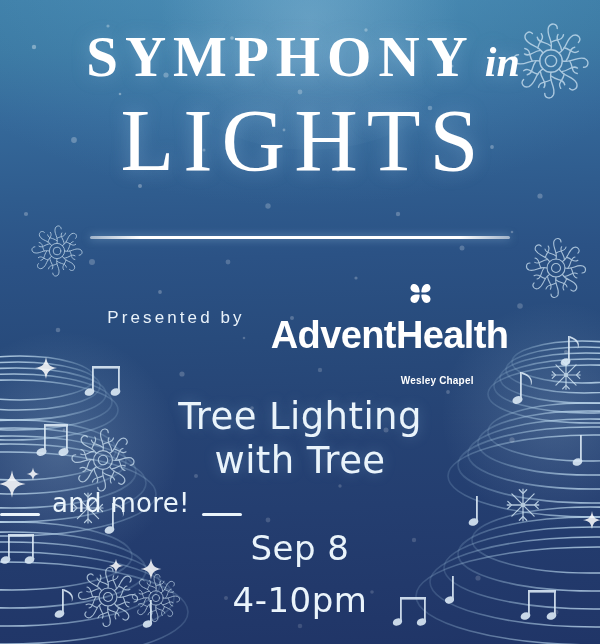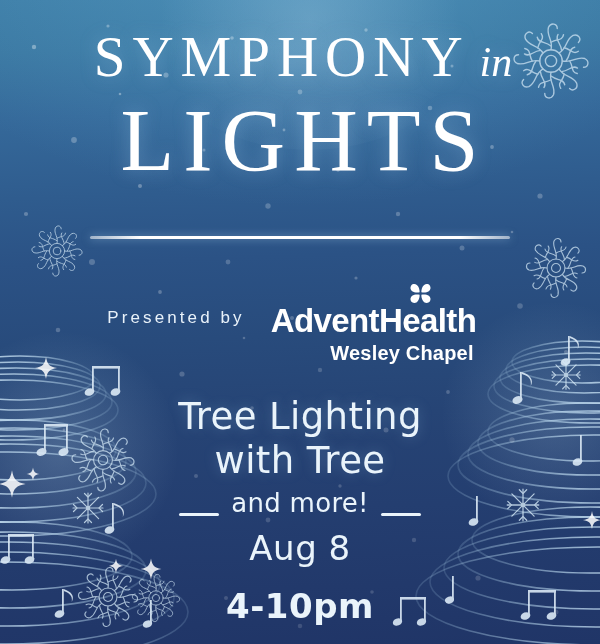--- a/index.html
+++ b/index.html
@@ -62,20 +62,21 @@
     color:#ffffff;
     font-family:"Liberation Serif", serif;
     line-height:1;
     text-shadow:0 0 18px rgba(170,210,240,.35);
   }
   .line-symphony {
     font-size:57px;
     letter-spacing:7px;
     white-space:nowrap;
     padding-left:6px;
+    font-weight:bold;
   }
   .word-in {
     font-style:italic;
     font-size:42px;
     letter-spacing:0px;
     padding-left:10px;
   }
   .line-lights {
     font-size:88px;
     letter-spacing:9px;
@@ -104,32 +105,32 @@
     font-weight:500;
     margin-top:25px;
     white-space:nowrap;
   }
   .logo-block { position:relative; width:205px; }
   .logo-mark {
     position:absolute; right:44px; top:-1px;
     width:23px; height:23px;
   }
   .logo-wordmark {
-    margin-top:21px;
+    margin-top:33px;
     color:#ffffff;
-    font-size:33px;
+    font-size:38px;
     font-weight:bold;
     letter-spacing:-0.6px;
     line-height:1;
     white-space:nowrap;
   }
   .logo-sub {
-    margin-top:5px;
+    margin-top:21px;
     color:#ffffff;
-    font-size:20px;
+    font-size:10px;
     font-weight:bold;
     letter-spacing:.2px;
     text-align:right;
     padding-right:2px;
   }
 
   
   .event-info {
     position:absolute; left:0; right:0; top:395px;
     text-align:center;
@@ -137,21 +138,21 @@
     font-family:"DejaVu Sans", sans-serif;
   }
   .event-line {
     font-size:37px;
     line-height:1.18;
     letter-spacing:.4px;
     font-weight:400;
     text-shadow:0 0 14px rgba(160,205,240,.3);
   }
   .and-more-row {
-    display:flex; align-items:center; justify-content:center;
+    display:flex; align-items:center; 
     gap:12px;
     margin-top:6px;
   }
   .and-more-rule {
     display:block;
     width:40px; height:3px;
     background:#eaf4fb;
     border-radius:2px;
     position:relative; top:11px;
   }
@@ -159,23 +160,22 @@
     font-size:26px;
     letter-spacing:.3px;
   }
   .date-line {
     font-size:34px;
     margin-top:10px;
     letter-spacing:.5px;
   }
   .time-line {
     font-size:34px;
-    margin-top:18px;
+    margin-top:12px;
     letter-spacing:.5px;
-    font-weight:bold;
   }
 </style>
 </head>
 <body>
 
 <div id="poster">
 
   <div class="glow-top"></div>
   <div class="glow-left"></div>
   <div class="glow-right"></div>
@@ -470,18 +470,18 @@
     </div>
 
     <div class="event-info">
       <div class="event-line">Tree Lighting</div>
       <div class="event-line">with Tree</div>
       <div class="and-more-row">
         <span class="and-more-rule"></span>
         <span class="and-more-text">and more!</span>
         <span class="and-more-rule"></span>
       </div>
-      <div class="date-line">Aug 8</div>
+      <div class="date-line">Sep 8</div>
       <div class="time-line">4-10pm</div>
     </div>
 
   </div>
 </div>
 
 </body></html>

